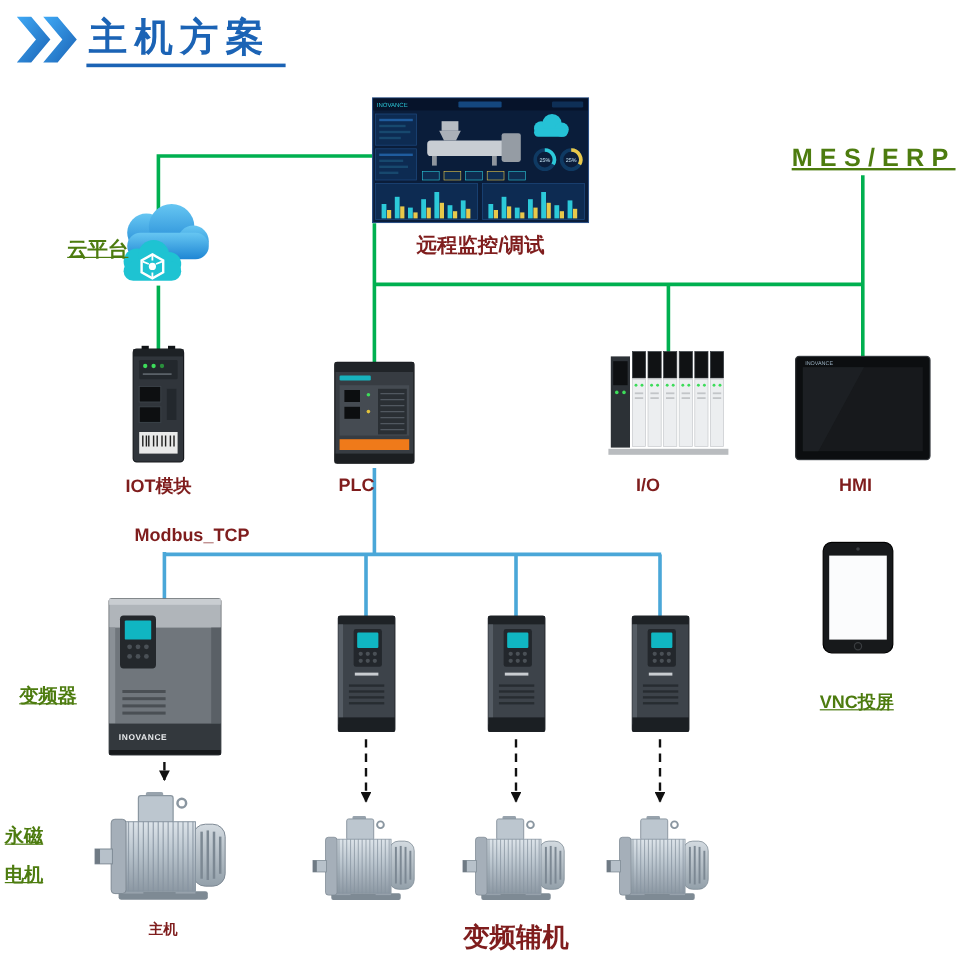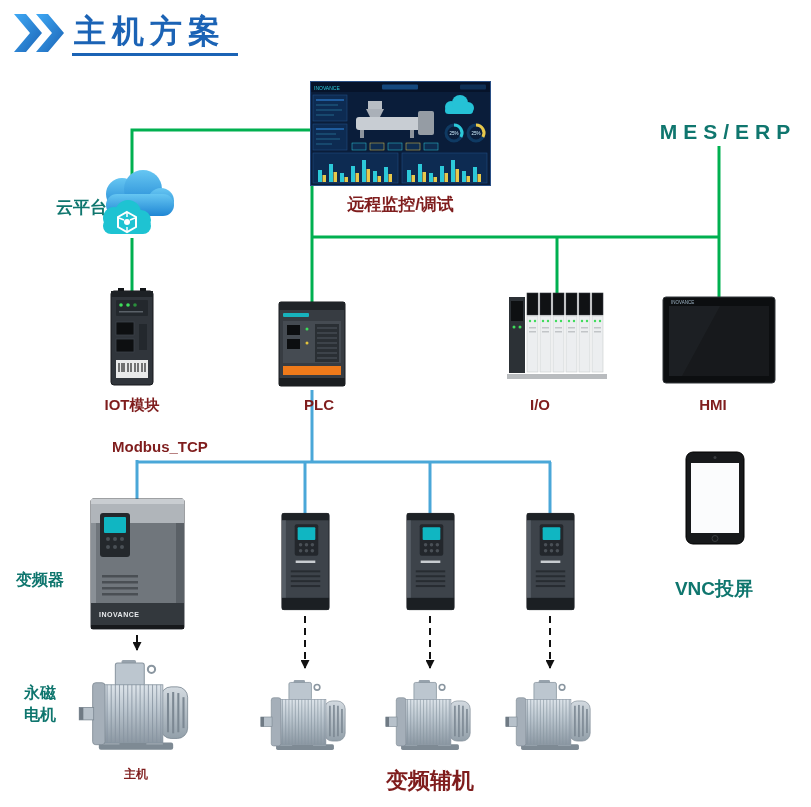--- a/index.html
+++ b/index.html
@@ -1,21 +1,21 @@
 <!DOCTYPE html>
 <html><head>
 <meta charset="utf-8">
 <style>
   * { margin:0; padding:0; box-sizing:border-box; }
   body { background:#ffffff; font-family:"Liberation Sans","DejaVu Sans",sans-serif; }
   .canvas { position:relative; width:811px; height:807px; background:#fff; overflow:hidden;padding-left:20px; }
   .wires { position:absolute; left:0; top:0; z-index:1; }
   .node { position:absolute; z-index:2; }
   .lbl { position:absolute; z-index:3; font-weight:bold; color:#7f1d1d; white-space:nowrap; }
-  .lbl.blue { color:#0f766e; }
+  .lbl.blue { color:#4d7c0f;text-decoration:underline; }
   .lbl.center { text-align:center; }
   .lbl.pre { white-space:pre-line; }
   .title-text { position:absolute; left:74px; top:10px; z-index:3; font-size:32px; font-weight:bold; letter-spacing:6px; color:#1b63b5; }
   .title-underline { position:absolute; left:72px; top:53px; width:166px; height:3px; background:#1b63b5; z-index:3; }
   svg text { font-family:"Liberation Sans","DejaVu Sans",sans-serif; }
 </style>
 </head>
 <body>
 
 <div class="canvas">
@@ -244,21 +244,21 @@
       <rect x="10" y="27" width="13" height="10" fill="#0c0e10"></rect>
       <rect x="10" y="41" width="13" height="10" fill="#0c0e10"></rect>
       <circle cx="30" cy="31" r="1.5" fill="#3ddc5a"></circle>
       <circle cx="30" cy="45" r="1.5" fill="#e2c33c"></circle>
       <rect x="38" y="26" width="24" height="38" fill="#2a2f34"></rect>
       <path d="M40,30 h20 M40,35 h20 M40,40 h20 M40,45 h20 M40,50 h20 M40,55 h20 M40,60 h20" stroke="#515860" stroke-width="1" fill="none"></path>
       <rect x="6" y="68" width="58" height="9" fill="#ef7a1a"></rect>
       <rect x="2" y="80" width="66" height="8" fill="#1b1e21"></rect>
     </svg>
   </div>
-  <div class="lbl center" style="left:259px; top:396px; width:120px; font-size:15px;">PLC</div>
+  <div class="lbl center" style="left:237px; top:396px; width:120px; font-size:15px;">PLC</div>
 
   <div class="node" style="left:503px; top:291px;">
     <svg width="108" height="90" viewBox="0 0 108 90">
       <rect x="4" y="83" width="100" height="5" fill="#b9bcbf"></rect>
       <rect x="6" y="6" width="16" height="76" fill="#2c3136"></rect>
       <rect x="8" y="10" width="12" height="20" fill="#0e1012"></rect>
       <circle cx="11" cy="36" r="1.5" fill="#3ddc5a"></circle>
       <circle cx="17" cy="36" r="1.5" fill="#3ddc5a"></circle>
       <g>
         <g transform="translate(24,0)">
@@ -373,21 +373,21 @@
   </div>
 
   <div class="node" style="left:685px; top:451px;">
     <svg width="60" height="94" viewBox="0 0 60 94">
       <rect x="1" y="1" width="58" height="92" rx="7" fill="#17191b" stroke="#000000"></rect>
       <rect x="6" y="12" width="48" height="70" fill="#fbfcfd"></rect>
       <circle cx="30" cy="6.5" r="1.5" fill="#3a3d40"></circle>
       <circle cx="30" cy="87.5" r="3" fill="none" stroke="#3a3d40" stroke-width="1"></circle>
     </svg>
   </div>
-  <div class="lbl blue center" style="left:654px; top:576px; width:120px; font-size:19px;">VNC投屏</div>
+  <div class="lbl blue center" style="left:654px; top:576px; width:120px; font-size:15px;">VNC投屏</div>
 
   <div class="node" style="left:78px; top:660px;">
     <svg width="116" height="95" viewBox="0 0 112 92">
         <use href="#sym-motor" xlink:href="#sym-motor"></use>
       </svg>
   </div>
   <div class="node" style="left:260px; top:680px;">
     <svg width="90" height="74" viewBox="0 0 112 92">
         <use href="#sym-motor" xlink:href="#sym-motor"></use>
       </svg>
@@ -396,19 +396,19 @@
     <svg width="90" height="74" viewBox="0 0 112 92">
         <use href="#sym-motor" xlink:href="#sym-motor"></use>
       </svg>
   </div>
   <div class="node" style="left:505px; top:680px;">
     <svg width="90" height="74" viewBox="0 0 112 92">
         <use href="#sym-motor" xlink:href="#sym-motor"></use>
       </svg>
   </div>
 
-  <div class="lbl blue pre" style="left:24px; top:682px; font-size:16px; line-height:22px;">永磁
+  <div class="lbl blue pre" style="left:4px; top:682px; font-size:16px; line-height:32px;">永磁
 电机</div>
 
   <div class="lbl center" style="left:76px; top:766px; width:120px; font-size:12px;">主机</div>
   <div class="lbl center" style="left:370px; top:766px; width:120px; font-size:22px;">变频辅机</div>
 
 </div>
 
 </body></html>

